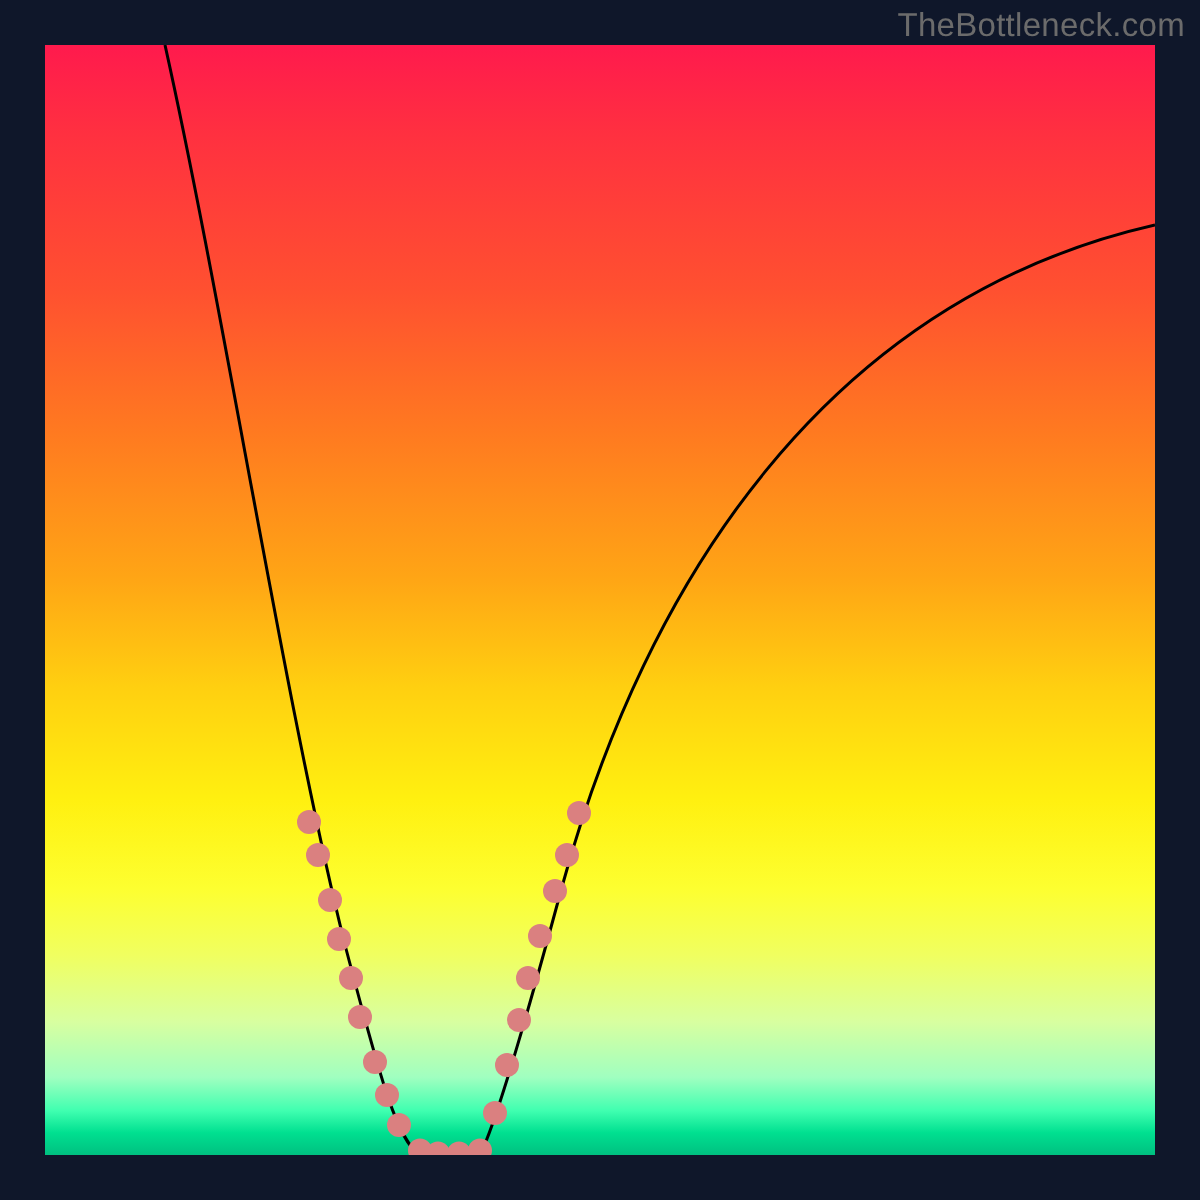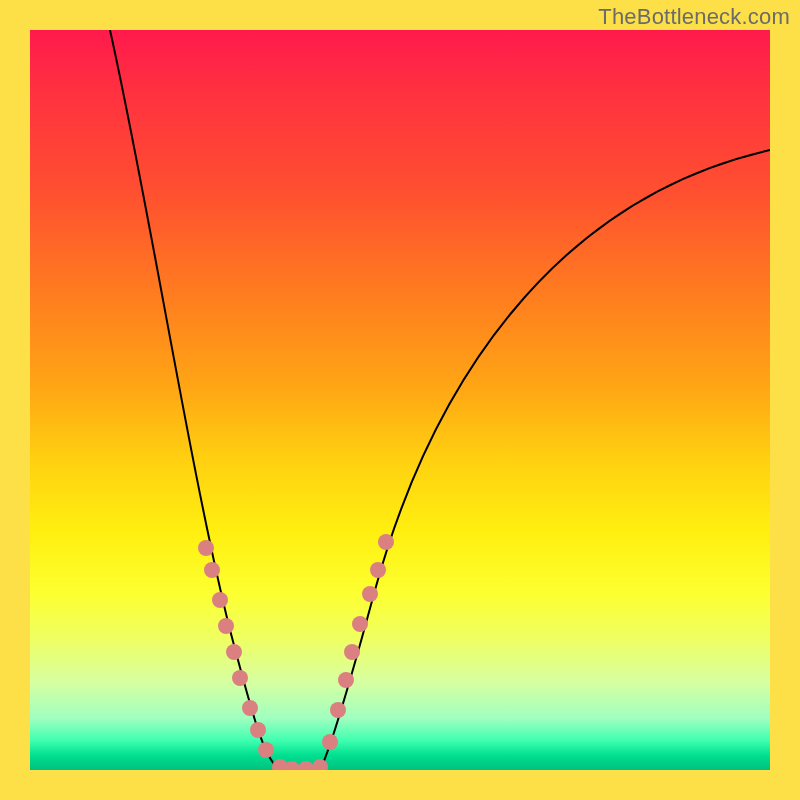--- a/index.html
+++ b/index.html
@@ -1,21 +1,21 @@
 <!DOCTYPE html>
 <html><head>
 <meta charset="utf-8">
 <style>
   * { margin: 0; padding: 0; box-sizing: border-box; }
   html, body { width: 800px; height: 800px; overflow: hidden; background: #000; }
   .frame {
     position: absolute;
     left: 0; top: 0;
     width: 800px; height: 800px;
-    background: #fde047;
+    background: #0f172a;
     text-align: center;
   }
   .plot-area {
     position: absolute;
     left: 30px; top: 30px;
     width: 740px; height: 740px;
     overflow: hidden;
   }
   .gradient-bg {
     position: absolute;

